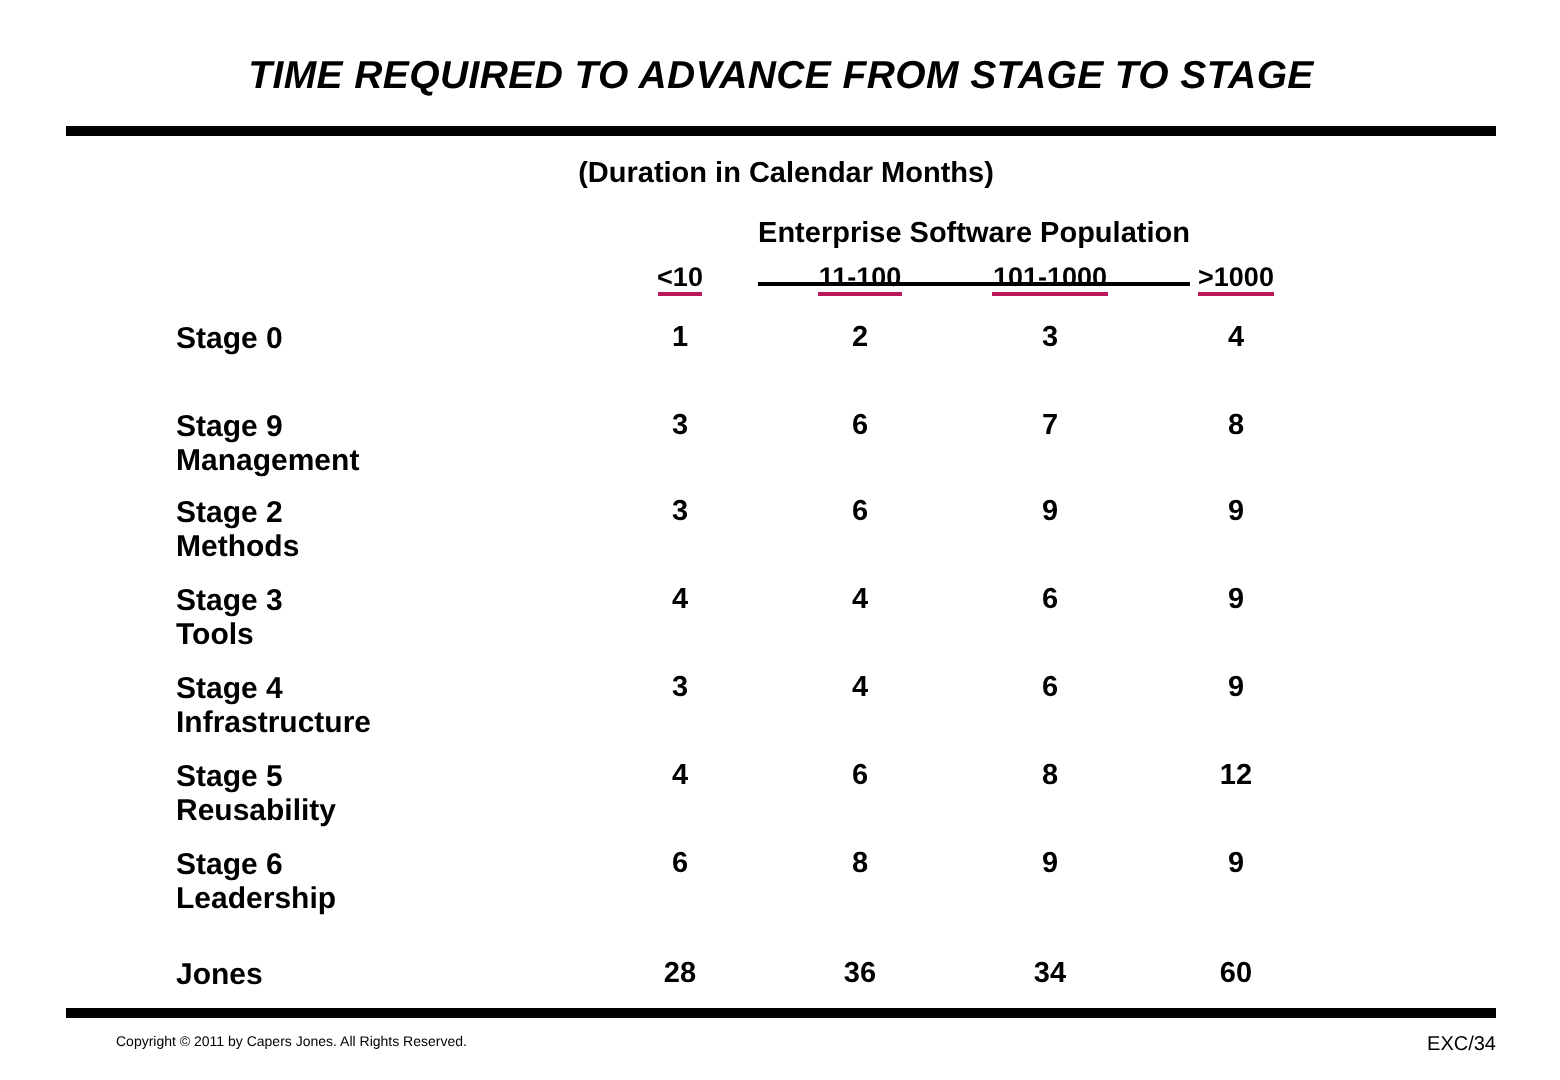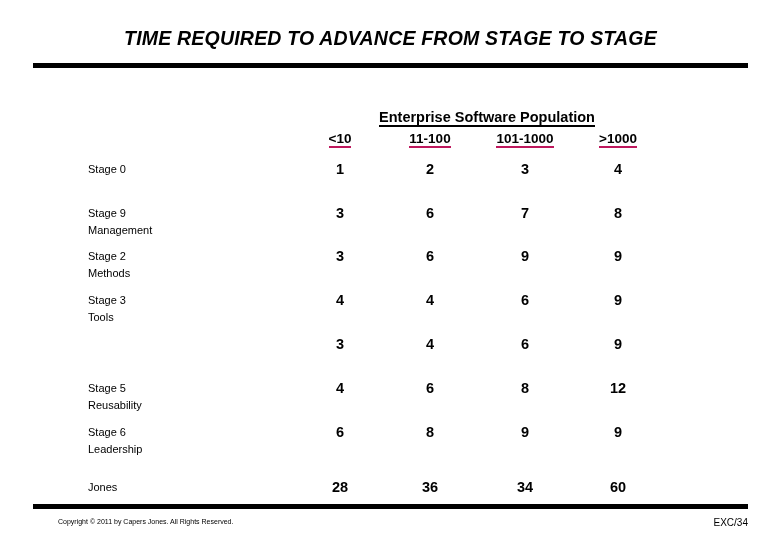--- a/index.html
+++ b/index.html
@@ -73,21 +73,21 @@
     left: 332px;
     top: 109px;
     width: 310px;
     text-align: center;
     font-size: 14.5px;
     font-weight: bold;
     white-space: nowrap;
   }
   .group-header span {
     border-bottom: 2px solid #000;
-    padding-bottom: 0px;
+    padding-bottom: 16px;
   }
 
   .col-head-row {
     position: absolute;
     left: 300px;
     top: 131px;
     width: 380px;
     height: 18px;
   }
   .col-head {
@@ -98,22 +98,22 @@
     text-align: center;
     white-space: nowrap;
   }
   .col-head span {
     border-bottom: 2px solid #be185d;
   }
 
   .row-label {
     position: absolute;
     left: 88px;
-    font-size: 11px;
-    font-weight: normal;
+    font-size: 15px;
+    font-weight: bold;
     line-height: 17px;
     white-space: nowrap;
   }
   .row-label .l2 { display: block; }
 
   .cell {
     position: absolute;
     font-size: 14.5px;
     font-weight: bold;
     text-align: center;
@@ -141,20 +141,21 @@
 </style>
 </head>
 <body>
 
 <div id="slide">
 
   <div class="slide-title">TIME REQUIRED TO ADVANCE FROM STAGE TO STAGE</div>
 
   <div class="rule-top"></div>
 
+  <div class="subtitle">(Duration in Calendar Months)</div>
 
   <div class="group-header">
     <span>Enterprise Software Population</span>
   </div>
 
   <div class="col-head-row">
     <div class="col-head" style="left:0px;width:80px;">
       <span>&lt;10</span>
     </div>
     <div class="col-head" style="left:90px;width:80px;">
@@ -196,20 +197,24 @@
 
   <div class="row-label" style="top:292px;">
     <span>Stage 3</span>
     <span class="l2">Tools</span>
   </div>
   <div class="cell" style="left:300px;top:292px;width:80px;">4</div>
   <div class="cell" style="left:390px;top:292px;width:80px;">4</div>
   <div class="cell" style="left:485px;top:292px;width:80px;">6</div>
   <div class="cell" style="left:578px;top:292px;width:80px;">9</div>
 
+  <div class="row-label" style="top:336px;">
+    <span>Stage 4</span>
+    <span class="l2">Infrastructure</span>
+  </div>
   <div class="cell" style="left:300px;top:336px;width:80px;">3</div>
   <div class="cell" style="left:390px;top:336px;width:80px;">4</div>
   <div class="cell" style="left:485px;top:336px;width:80px;">6</div>
   <div class="cell" style="left:578px;top:336px;width:80px;">9</div>
 
   <div class="row-label" style="top:380px;">
     <span>Stage 5</span>
     <span class="l2">Reusability</span>
   </div>
   <div class="cell" style="left:300px;top:380px;width:80px;">4</div>

